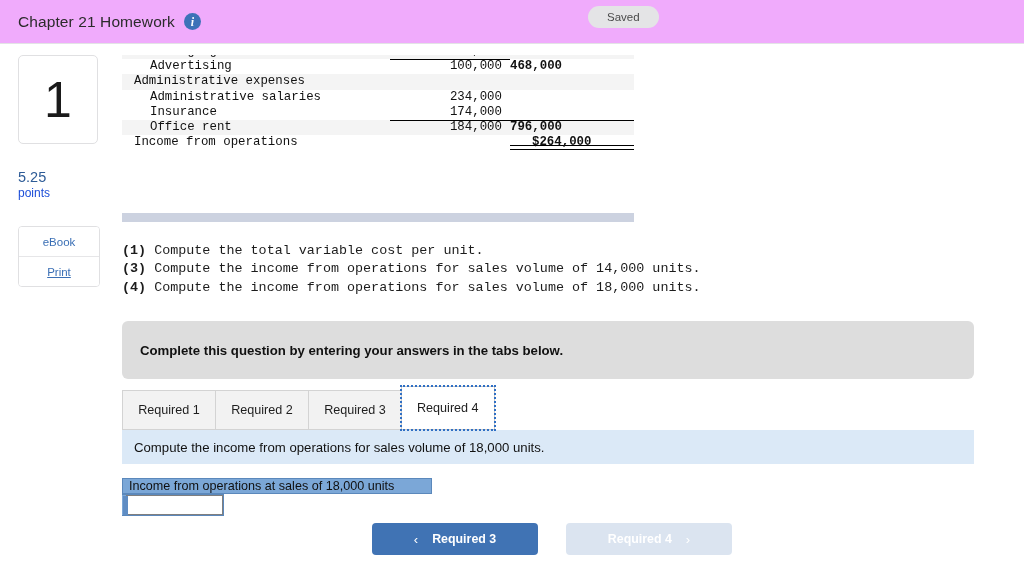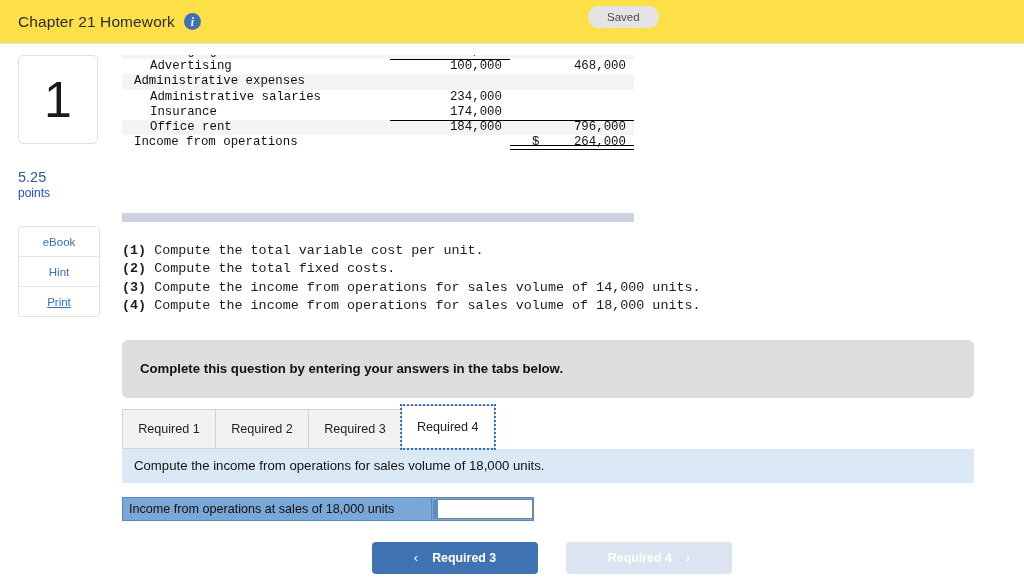--- a/index.html
+++ b/index.html
@@ -12,21 +12,21 @@
     background: #ffffff;
     font-family: "Liberation Sans", sans-serif;
     color: #222222;
     overflow: hidden;
     position: relative;
   }
 
   
   .header {
     height: 44px;
-    background: #fde047;
+    background: #f0abfc;
     border-bottom: 1px solid #e3e3e6;
     display: flex;
     align-items: center;
     padding: 0 18px;
     box-sizing: border-box;
     position: relative;
   }
   .header-title {
     font-size: 15.5px;
     color: #2b2b2b;
@@ -140,21 +140,21 @@
   }
   .stmt td {
     padding: 0;
     height: 15.2px;
     line-height: 15.2px;
     white-space: pre;
   }
   .stmt tr.shade td { background: #f4f4f4; }
   .c-label  { padding-left: 6px !important; }
   .c-inner  { width: 112px; text-align: right; padding-right: 8px !important; }
-  .c-outer  { width: 116px; text-align: right; padding-right: 8px !important; }
+  .c-outer  { width: 116px; text-align: left; padding-right: 8px !important; font-weight: bold; }
   .ind1 { padding-left: 12px !important; }
   .ind2 { padding-left: 28px !important; }
   .uline-top { box-shadow: inset 0 1px 0 0 #000; }
   .dbl-bottom {
     box-shadow: inset 0 -1px 0 0 #000, inset 0 -4px 0 0 #ffffff, inset 0 -5px 0 0 #000;
   }
   .money-sym { float: left; padding-left: 22px; }
   .scroll-bar {
     width: 512px;
     height: 9px;
@@ -233,20 +233,21 @@
     box-sizing: border-box;
     font-size: 13.2px;
     color: #121212;
   }
 
   
   .answer-row {
     display: flex;
     margin-top: 14px;
     height: 24px;
+    flex-direction: column;
   }
   .answer-label {
     width: 310px;
     background: #7ba7d7;
     border: 1px solid #5b88bb;
     display: flex;
     align-items: center;
     padding-left: 6px;
     box-sizing: border-box;
     font-size: 12.6px;
@@ -314,21 +315,20 @@
 </div>
 
 <div class="sidebar">
   <div class="qnum-box">
     <span class="qnum">1</span>
   </div>
   <div class="points-val">5.25</div>
   <div class="points-label">points</div>
   <div class="side-btns">
     <div class="side-btn">eBook</div>
-    <div class="side-btn">Hint</div>
     <div class="side-btn">Print</div>
   </div>
 </div>
 
 <div class="main">
 
   <div class="exhibit">
     <table class="stmt">
       <tbody id="stmt-body">
           <tr class="shade">
@@ -368,24 +368,20 @@
           </tr>
         </tbody>
     </table>
   </div>
   <div class="scroll-bar"></div>
 
   <div class="instructions">
     <div>
       <span class="n">(1)</span>
       <span>Compute the total variable cost per unit.</span>
-    </div>
-    <div>
-      <span class="n">(2)</span>
-      <span>Compute the total fixed costs.</span>
     </div>
     <div>
       <span class="n">(3)</span>
       <span>Compute the income from operations for sales volume of 14,000 units.</span>
     </div>
     <div>
       <span class="n">(4)</span>
       <span>Compute the income from operations for sales volume of 18,000 units.</span>
     </div>
   </div>

